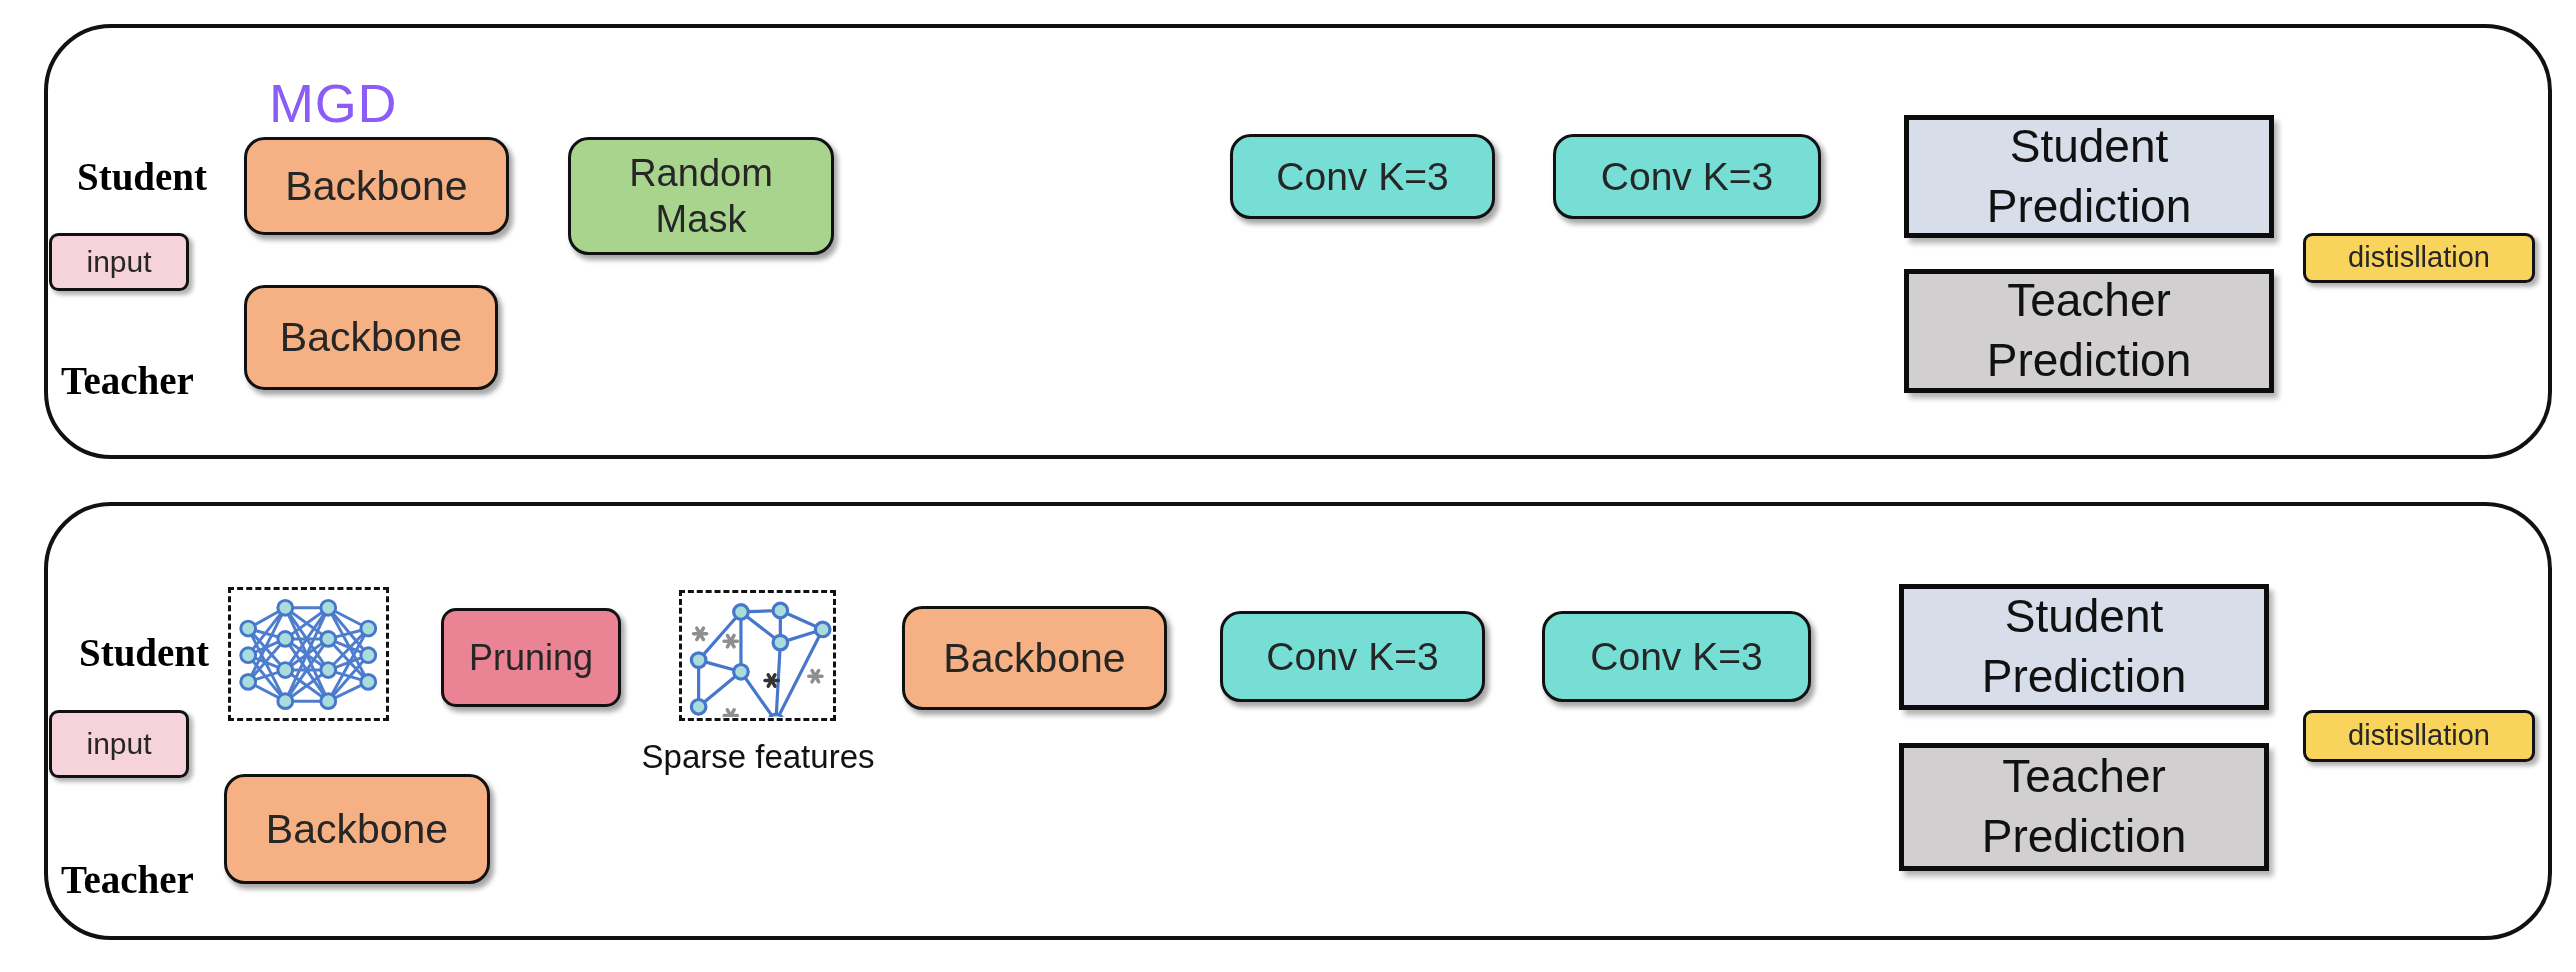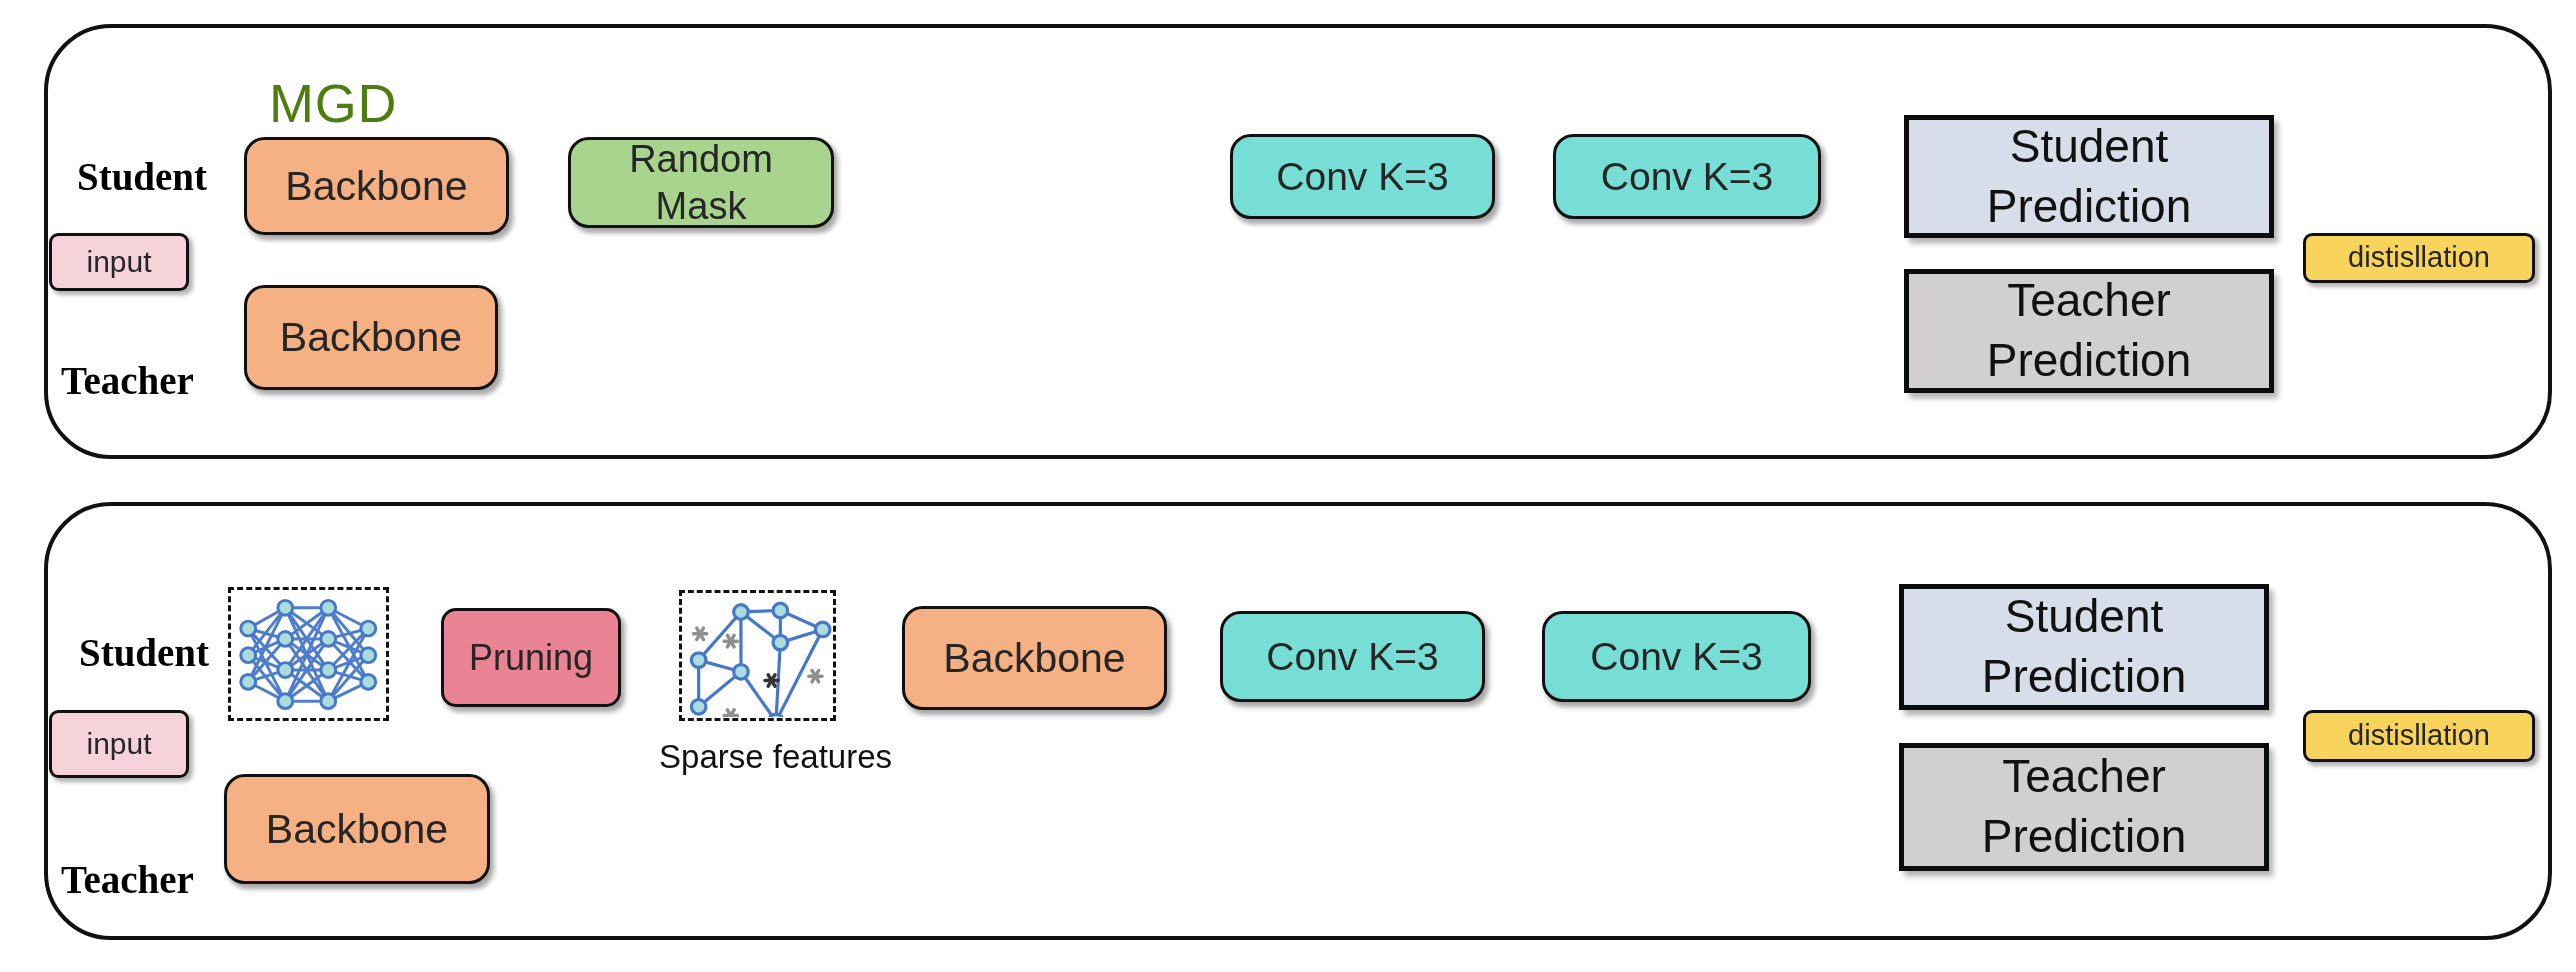--- a/index.html
+++ b/index.html
@@ -2,21 +2,21 @@
 <html style="font-size:12.6px"><head>
 <meta charset="utf-8">
 <style>
   html,body{margin:0;padding:0;background:#ffffff;}
   .canvas{position:relative;width:2576px;height:972px;background:#ffffff;overflow:hidden;
           font-family:"Liberation Sans",sans-serif;}
   .panel{position:absolute;border:4.7px solid #111;border-radius:67px;background:#fff;box-sizing:border-box;}
   #panel-mgd{left:44px;top:23.6px;width:2508px;height:435px;}
   #panel-igd{left:44px;top:502px;width:2508px;height:438px;}
   .arrows{position:absolute;left:0;top:0;width:2576px;height:972px;pointer-events:none;}
-  .title{position:absolute;color:#4d7c0f;font-size:54px;letter-spacing:0.8px;white-space:nowrap;}
+  .title{position:absolute;color:#8b5cf6;font-size:54px;letter-spacing:0.8px;white-space:nowrap;}
   .row-label{position:absolute;font-family:"Liberation Serif",serif;font-weight:700;color:#000;
              font-size:39px;white-space:nowrap;}
   .box{position:absolute;display:flex;flex-direction:column;align-items:center;justify-content:center;
        text-align:center;box-sizing:border-box;color:#262626;line-height:1.22;}
   .rounded{border:3.9px solid #111;border-radius:20.5px;box-shadow:3.9px 4.7px 5.5px rgba(0,0,0,0.35);}
   .pill{border:3.1px solid #111;border-radius:9.4px;box-shadow:3.1px 3.9px 4.7px rgba(0,0,0,0.3);}
   .pred{border:5.5px solid #0c0c0c;box-shadow:4.7px 5.5px 5.5px rgba(0,0,0,0.3);color:#111;}
   .nnbox{position:absolute;border:3.9px dashed #111;background:#fff;box-sizing:border-box;}
   .c-backbone{background:#f5b183;}
   .c-mask{background:#a8d48e;}
@@ -26,21 +26,21 @@
   .c-dist{background:#f9d45c;}
   .c-input{background:#f6d3da;}
   .c-prune{background:#ea8495;}
   .f-backbone{font-size:41px;}
   .f-mask{font-size:38px;}
   .f-conv{font-size:39px;}
   .f-pred{font-size:46px;line-height:1.3;}
   .f-input{font-size:30px;}
   .f-dist{font-size:29px;}
   .f-prune{font-size:36px;}
-  .caption{position:absolute;font-size:33px;color:#111;text-align:right;white-space:nowrap;}
+  .caption{position:absolute;font-size:33px;color:#111;text-align:center;white-space:nowrap;}
 </style>
 </head>
 <body>
 
 <div class="canvas">
 
   <svg class="arrows" viewBox="0 0 3272 1235" xmlns="http://www.w3.org/2000/svg">
     <defs>
       <marker id="ah" markerUnits="userSpaceOnUse" markerWidth="46" markerHeight="46" refX="36" refY="22" orient="auto">
         <path d="M10,6 L38,22 L10,38" fill="none" stroke="#141414" stroke-width="5.5" stroke-linecap="round" stroke-linejoin="round"></path>
@@ -82,21 +82,21 @@
   <div class="row-label" style="left:61px;top:358px;">Teacher</div>
 
   <div class="box pill c-input f-input" style="left:49px;top:233px;width:140px;height:58px;">
     <span>input</span>
   </div>
 
   <div class="box rounded c-backbone f-backbone" style="left:244px;top:137px;width:265px;height:98px;">
     <span>Backbone</span>
   </div>
 
-  <div class="box rounded c-mask f-mask" style="left:568px;top:137px;width:266px;height:91px;">
+  <div class="box rounded c-mask f-mask" style="left:568px;top:137px;width:266px;height:118px;">
     <span>Random</span>
     <span>Mask</span>
   </div>
 
   <div class="box rounded c-conv f-conv" style="left:1230px;top:134px;width:265px;height:85px;">
     <span>Conv K=3</span>
   </div>
 
   <div class="box rounded c-conv f-conv" style="left:1553px;top:134px;width:268px;height:85px;">
     <span>Conv K=3</span>

